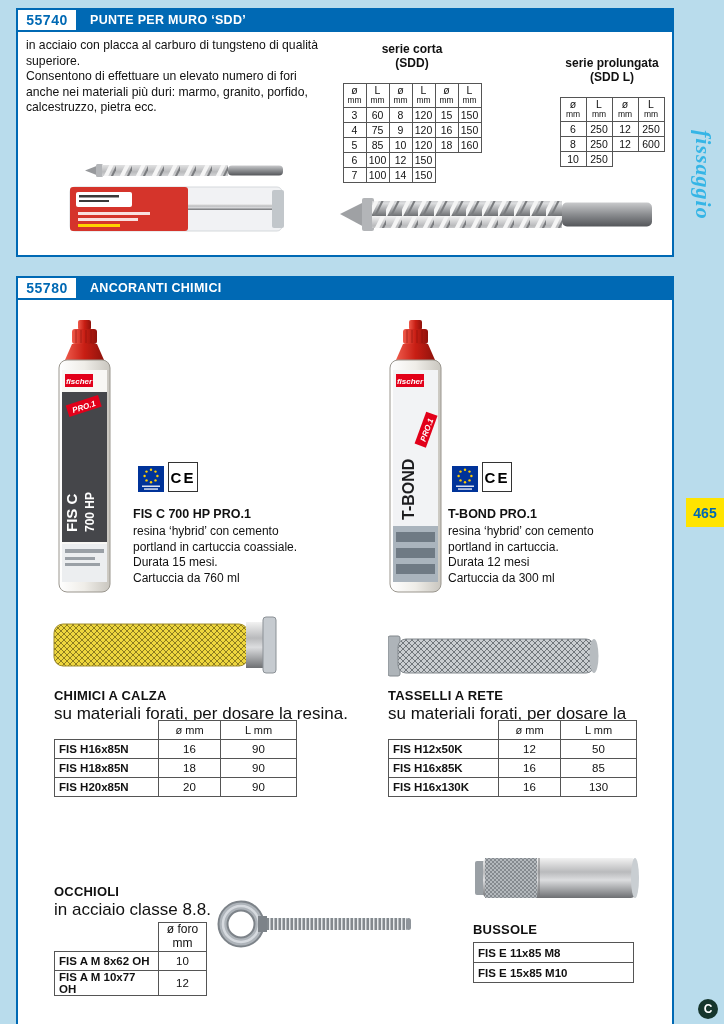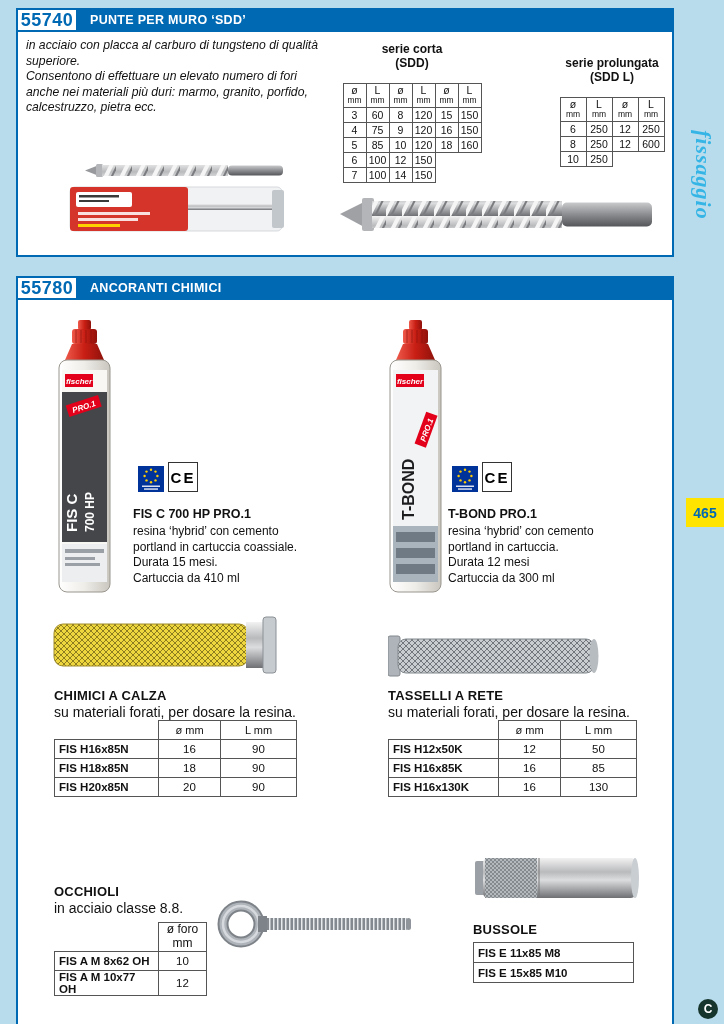--- a/index.html
+++ b/index.html
@@ -5,29 +5,29 @@
   * { margin:0; padding:0; box-sizing:border-box; }
   html,body { width:724px; }
   body { font-family:"Liberation Sans", sans-serif; color:#111; }
   .page { position:relative; width:724px; height:1024px; background:#b9dcec; overflow:hidden; }
 
   .box { position:absolute; background:#fff; border:2px solid #0069b4; }
   .sec1 { left:16px; top:8px; width:658px; height:249px; }
   .sec2 { left:16px; top:276px; width:658px; height:853px; }
 
   .sec-header { display:flex; height:22px; border-bottom:2px solid #0069b4; }
-  .sec-code { width:60px; color:#0069b4; font-weight:bold; font-size:18px;
+  .sec-code { width:60px; color:#0069b4; font-weight:bold; font-size:14px;
               display:flex; align-items:center; justify-content:center;
               border-right:2px solid #0069b4; background:#fff; letter-spacing:.5px; }
   .sec-title { flex:1; background:#0069b4; color:#fff; font-weight:bold; font-size:12.5px;
                display:flex; align-items:center; padding-left:12px; letter-spacing:.3px; }
   .sec-body { position:relative; height:calc(100% - 22px); }
 
   .desc { position:absolute; left:8px; top:6px; width:300px; font-size:12.2px; line-height:1.28; }
-  .desc p { margin:0;font-style:italic; }
+  .desc p { margin:0; }
 
   .tblock { position:absolute; text-align:center; }
   .tblock.corta { left:320px; top:10px; width:148px; }
   .tblock.prol  { left:534px; top:24px; width:120px; }
   .tbl-title { font-weight:bold; font-size:12px; line-height:1.2; }
   table.mini { border-collapse:collapse; margin:12px auto 0; }
   .mini th, .mini td { border:1px solid #555; text-align:center; vertical-align:middle; }
   .mini td { width:23px; height:15px; font-size:10.5px; padding:0 1px; }
   .prol .mini td { width:26px; }
   .mini th { width:23px; height:22px; font-weight:normal; padding:1px; }
@@ -54,21 +54,21 @@
   .ptext { position:absolute; width:200px; font-size:12px; line-height:1.3; }
   .ptext1 { left:115px; top:206px; } .ptext2 { left:430px; top:206px; }
   .pname { font-weight:bold; font-size:12.5px; margin-bottom:2px; }
 
   .calza-img { left:34px;  top:316px; width:237px; height:58px; }
   .rete-img  { left:370px; top:334px; width:216px; height:44px; }
   .buss-img  { left:455px; top:550px; width:173px; height:56px; }
   .eye-img   { left:195px; top:592px; width:202px; height:60px; }
 
   .h3  { position:absolute; font-weight:bold; font-size:13px; letter-spacing:.2px; }
-  .sub { position:absolute; font-size:14px; }
+  .sub { position:absolute; font-size:17px; }
   .t-calza { left:36px;  top:388px; } .s-calza { left:36px;  top:404px; }
   .t-rete  { left:370px; top:388px; } .s-rete  { left:370px; top:404px; }
   .t-occ   { left:36px;  top:584px; } .s-occ   { left:36px;  top:600px; }
   .t-buss  { left:455px; top:622px; }
 
   table.ptab { position:absolute; border-collapse:collapse; background:#fff; }
   .ptab th, .ptab td { border:1px solid #555; height:19px; font-size:11.5px; vertical-align:middle; }
   .ptab th { font-weight:normal; font-size:11px; text-align:center; }
   .ptab th.blank { border:none; }
   .ptab td.lab { font-weight:bold; text-align:left; padding:0 4px; }
@@ -406,21 +406,21 @@
           <rect x="6" y="22.3" width="14" height="1.5" fill="#fff" opacity="0.85"></rect>
         </svg>
         <div class="cebox">CE</div>
       </div>
 
       <div class="ptext ptext1">
         <div class="pname">FIS C 700 HP PRO.1</div>
         <div>resina ‘hybrid’ con cemento</div>
         <div>portland in cartuccia coassiale.</div>
         <div>Durata 15 mesi.</div>
-        <div>Cartuccia da 410 ml</div>
+        <div>Cartuccia da 760 ml</div>
       </div>
       <div class="ptext ptext2">
         <div class="pname">T-BOND PRO.1</div>
         <div>resina ‘hybrid’ con cemento</div>
         <div>portland in cartuccia.</div>
         <div>Durata 12 mesi</div>
         <div>Cartuccia da 300 ml</div>
       </div>
 
       <svg class="img calza-img" viewBox="0 0 237 58">

